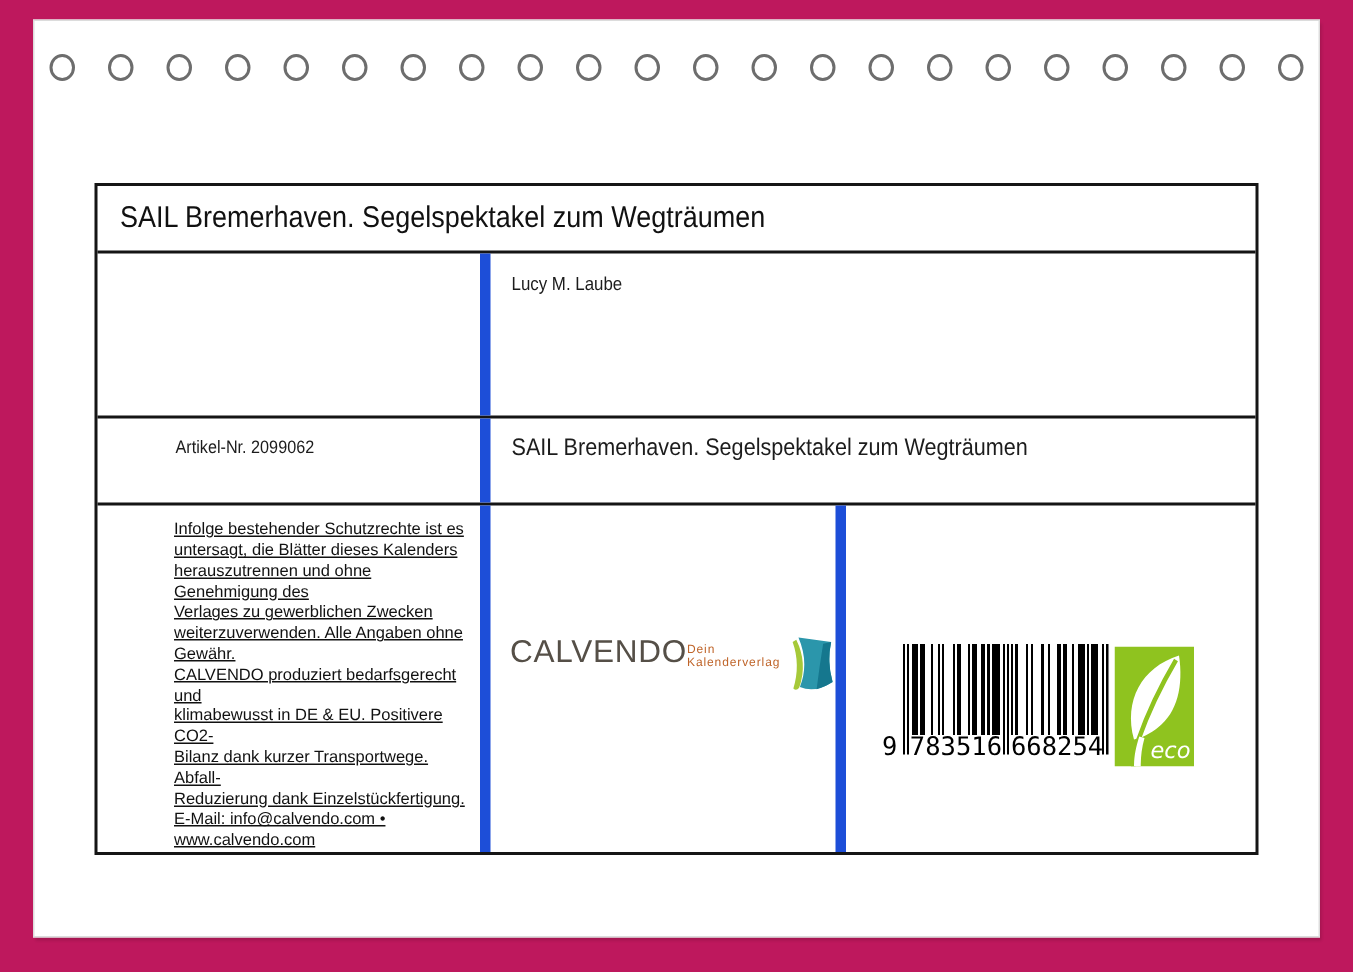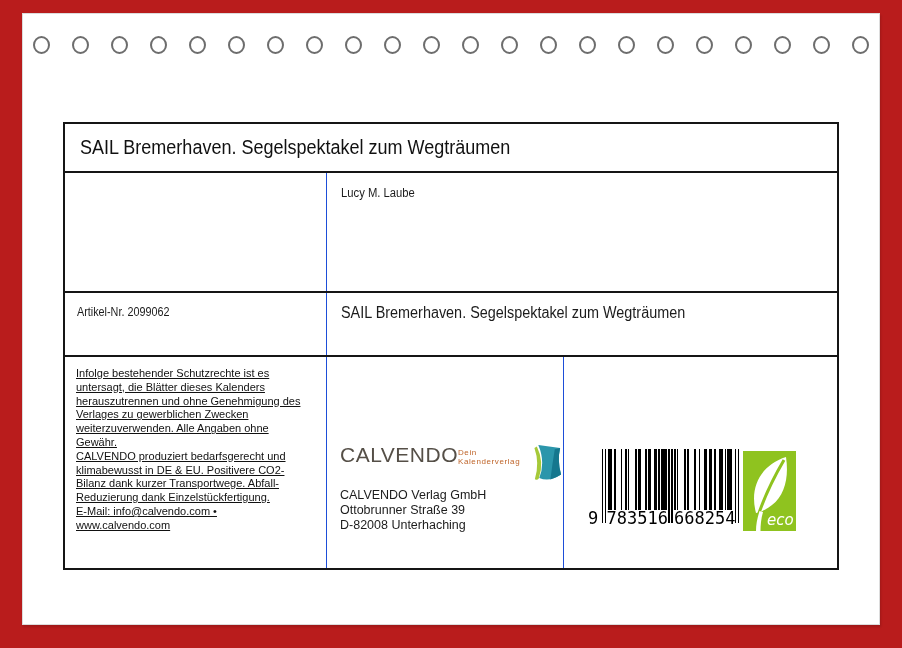--- a/index.html
+++ b/index.html
@@ -1,17 +1,17 @@
 <!DOCTYPE html>
 <html><head>
 <meta charset="utf-8">
 <style>
   * { margin: 0; padding: 0; box-sizing: border-box; }
   html, body { width: 902px; height: 648px; background: #ffffff; font-family: "Liberation Sans", sans-serif; color: #1c1c1c; }
-  .sheet { position: relative; width: 902px; height: 648px; background: #b91c1c; overflow: hidden; }
+  .sheet { position: relative; width: 902px; height: 648px; background: #be185d; overflow: hidden; }
 
   
   .card {
     position: absolute; left: 22px; top: 13px; width: 858px; height: 612px;
     background: #ffffff; border: 1px solid #dcdcdc;
     box-shadow: 1px 2px 2px rgba(0,0,0,.14);
   }
 
   
   .holes {
@@ -27,21 +27,21 @@
   .grid {
     position: absolute; left: 40px; top: 108px; width: 776px; height: 448px;
     border: 2px solid #151515; display: flex; flex-direction: column; background: #fff;
   }
   .row { display: flex; border-bottom: 2px solid #151515; }
   .row:last-child { border-bottom: none; flex: 1; }
   .r1 { height: 49px; align-items: center; }
   .r2 { height: 120px; }
   .r3 { height: 64px; }
   .cell { position: relative; height: 100%; }
-  .cell.div { border-right: 1px solid #1d4ed8; }
+  .cell.div { border-right: 7px solid #1d4ed8; padding-left: 40px; }
   .w-left { width: 262px; flex: none; }
   .w-mid  { width: 237px; flex: none; }
   .w-rest { flex: 1; }
 
   .narrow { display: inline-block; transform: scaleX(.9); transform-origin: 0 50%; white-space: nowrap; }
 
   .main-title { padding-left: 15px; font-size: 20px; color: #111; }
   .author { padding: 13px 0 0 14px; font-size: 12.5px; }
   .article-no { padding: 12px 0 0 12px; font-size: 12px; }
   .product-title { padding: 11px 0 0 14px; font-size: 16px; }
@@ -163,25 +163,20 @@
             </div>
             <span class="logo-icon">
               <svg width="31" height="40" viewBox="0 0 32 40">
                 <path d="M5 4 Q13 20 7 37 Q5 39.5 3 37.5 Q8 21 2.5 5.5 Z" fill="#a6c939"></path>
                 <path d="M6.5 2.5 L29 5.5 Q26 19 30 33 Q18 41 7.5 36.5 Q14 20 6.5 2.5 Z" fill="#2b96ab"></path>
                 <path d="M29 5.5 Q26 19 30 33 Q24.5 36.6 19 38 Q21 22 23.5 6.8 Z" fill="#15778e"></path>
               </svg>
             </span>
           </div>
 
-          <div class="address">
-            <div>CALVENDO Verlag GmbH</div>
-            <div>Ottobrunner Straße 39</div>
-            <div>D-82008 Unterhaching</div>
-          </div>
         </div>
 
         <div class="cell w-rest">
           <div class="barcode">
             <svg viewBox="0 0 95 80" preserveAspectRatio="none" shape-rendering="crispEdges" fill="#000">
                 <rect x="0" y="0" width="1" height="80"></rect>
                 <rect x="2" y="0" width="1" height="80"></rect>
                 <rect x="4" y="0" width="1" height="66"></rect>
                 <rect x="5" y="0" width="1" height="66"></rect>
                 <rect x="6" y="0" width="1" height="66"></rect>

